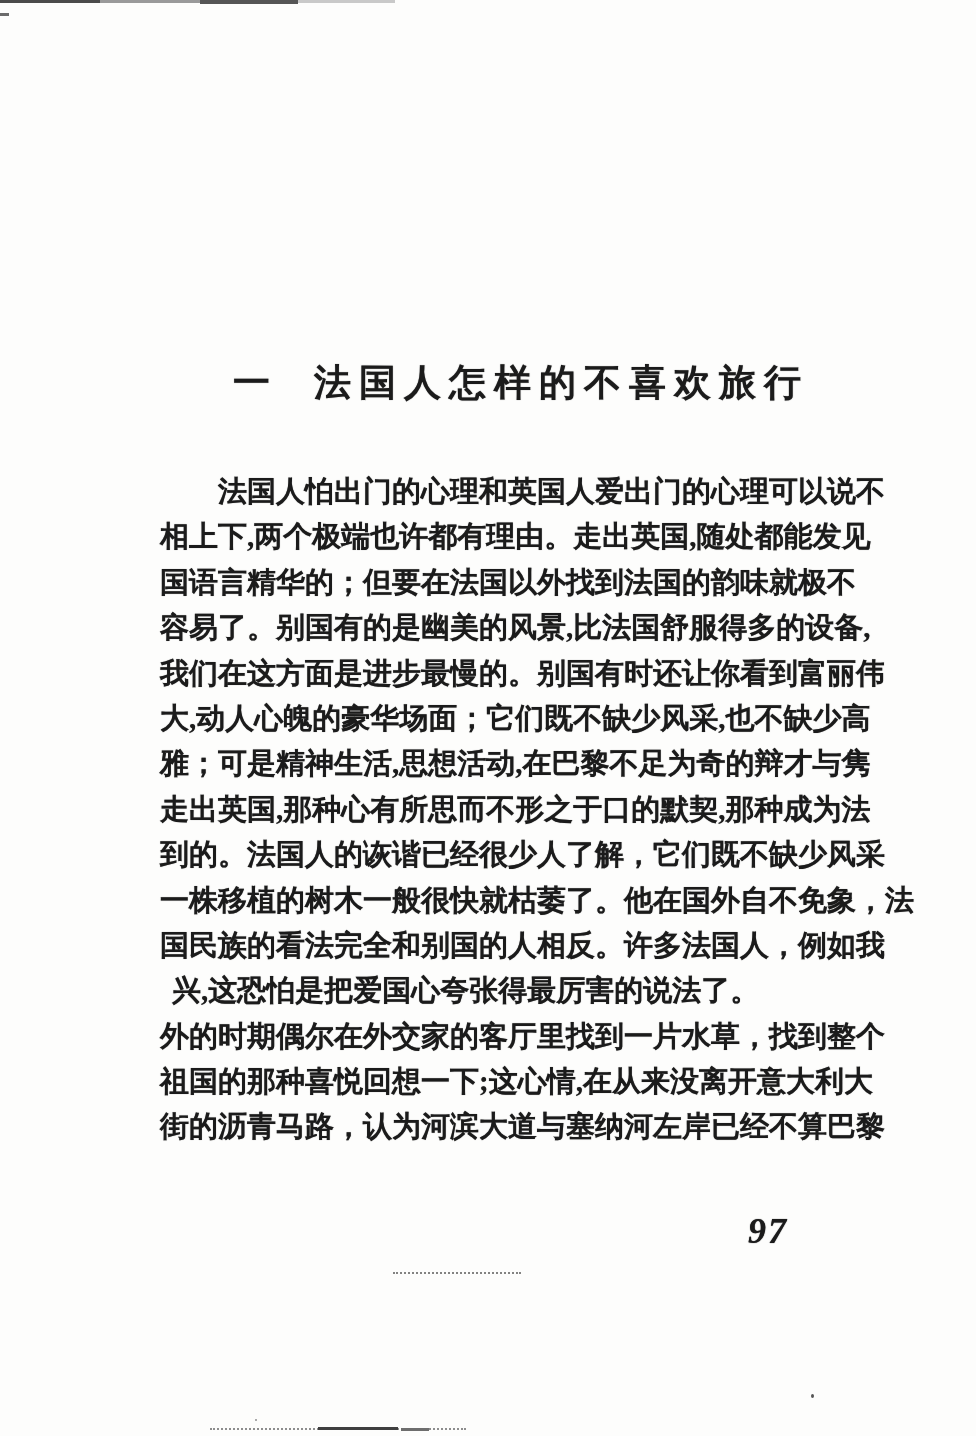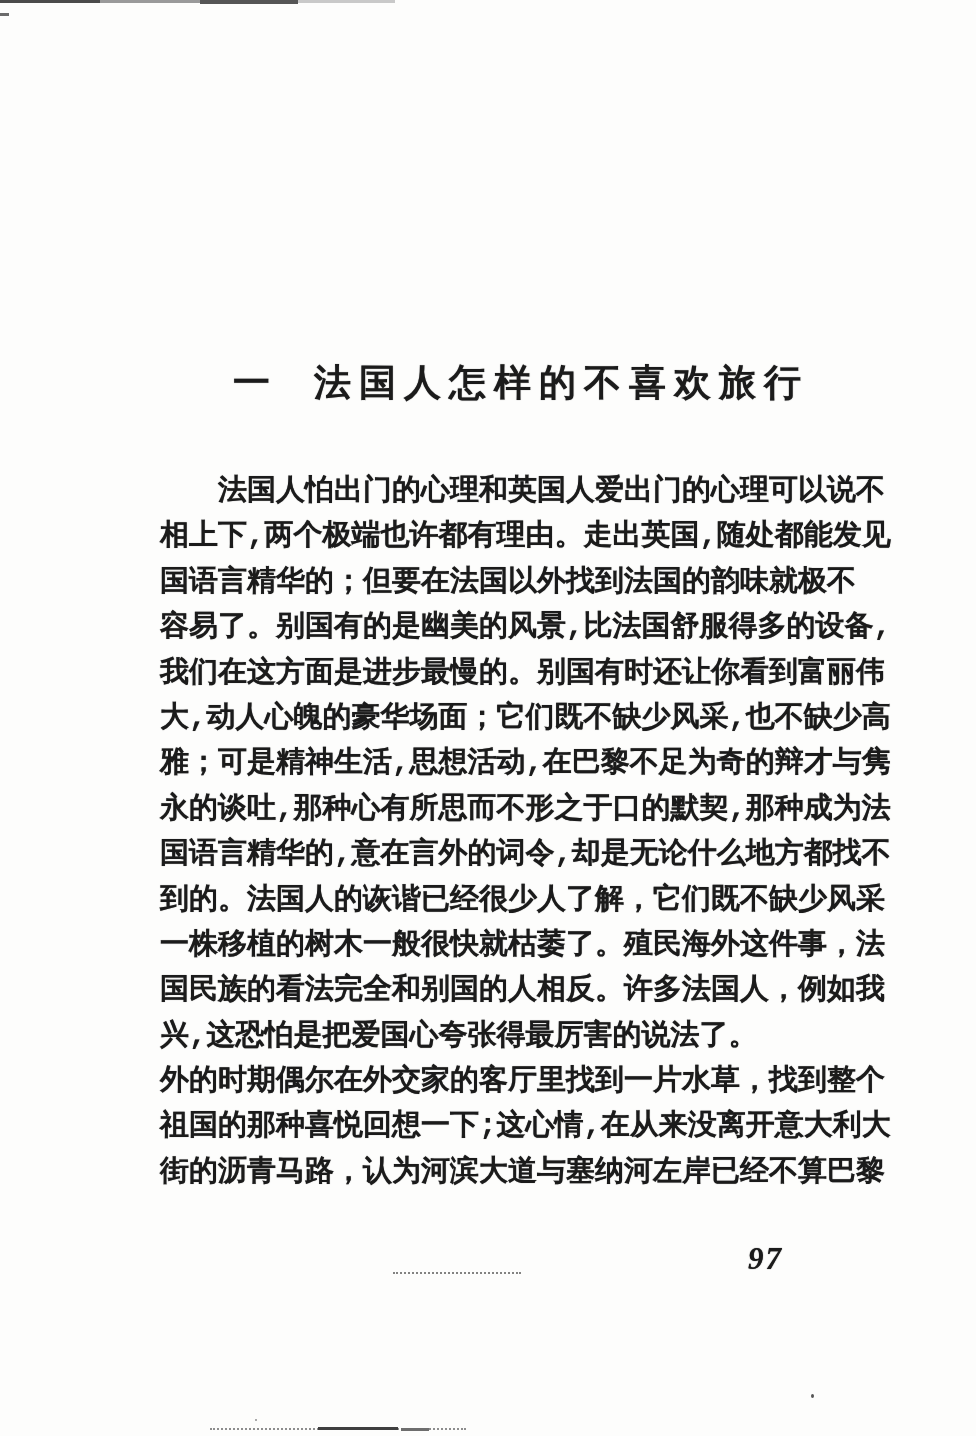--- a/index.html
+++ b/index.html
@@ -34,42 +34,41 @@
   }
   .title-prefix {
     margin-right: 36px;
   }
   
   .body-block {
     position: absolute;
     left: 160px;
     top: 469px;
     width: 658px;
-    font-family: Liberation Mono, monospace;
   }
   .line {
     box-sizing: border-box;
     width: 658px;
     height: 45.4px;
     line-height: 45.4px;
     font-size: 29px;
     font-weight: 600;
     white-space: nowrap;
     text-align: justify;
     text-align-last: justify;
     text-shadow: 0 0 0.8px rgba(0,0,0,0.6);
   }
   .line.indent { padding-left: 58px; }
-  .line.short  { text-align-last: left; white-space: normal; }
+  .line.short  { text-align-last: left; white-space: normal; margin-left: 12px; }
   
   .page-number {
     position: absolute;
     left: 748px;
-    top: 1241px;
-    font-size: 31px;
+    top: 1210px;
+    font-size: 36px;
     font-weight: bold;
     font-style: italic;
     letter-spacing: 2px;
     text-shadow: 0 0 1px rgba(0,0,0,0.8);
   }
   
   .artifact { position: absolute; }
   .top-bar-1 { left: 0;   top: 0;    width: 100px; height: 3px; background: #4b4b4b; }
   .top-bar-2 { left: 100px; top: 0;  width: 100px; height: 3px; background: #9a9a9a; }
   .top-bar-3 { left: 200px; top: 0;  width: 98px;  height: 4px; background: #565656; }
@@ -111,24 +110,23 @@
   </div>
 
   <div class="body-block">
     <div class="line indent">法国人怕出门的心理和英国人爱出门的心理可以说不</div>
     <div class="line">相上下,两个极端也许都有理由。走出英国,随处都能发见</div>
     <div class="line">国语言精华的；但要在法国以外找到法国的韵味就极不</div>
     <div class="line">容易了。别国有的是幽美的风景,比法国舒服得多的设备,</div>
     <div class="line">我们在这方面是进步最慢的。别国有时还让你看到富丽伟</div>
     <div class="line">大,动人心魄的豪华场面；它们既不缺少风采,也不缺少高</div>
     <div class="line">雅；可是精神生活,思想活动,在巴黎不足为奇的辩才与隽</div>
-    <div class="line">永的谈吐,那种心有所思而不形之于口的默契,那种成为法</div>
-    <div class="line">国语言精华的,意在言外的词令,却是无论什么地方都找不</div>
+    <div class="line">走出英国,那种心有所思而不形之于口的默契,那种成为法</div>
     <div class="line">到的。法国人的诙谐已经很少人了解，它们既不缺少风采</div>
-    <div class="line">一株移植的树木一般很快就枯萎了。殖民海外这件事，法</div>
+    <div class="line">一株移植的树木一般很快就枯萎了。他在国外自不免象，法</div>
     <div class="line">国民族的看法完全和别国的人相反。许多法国人，例如我</div>
     <div class="line short">兴,这恐怕是把爱国心夸张得最厉害的说法了。</div>
     <div class="line">外的时期偶尔在外交家的客厅里找到一片水草，找到整个</div>
     <div class="line">祖国的那种喜悦回想一下;这心情,在从来没离开意大利大</div>
     <div class="line">街的沥青马路，认为河滨大道与塞纳河左岸已经不算巴黎</div>
   </div>
 
   <div class="artifact underline-dots"></div>
 
   <div class="page-number">97</div>

